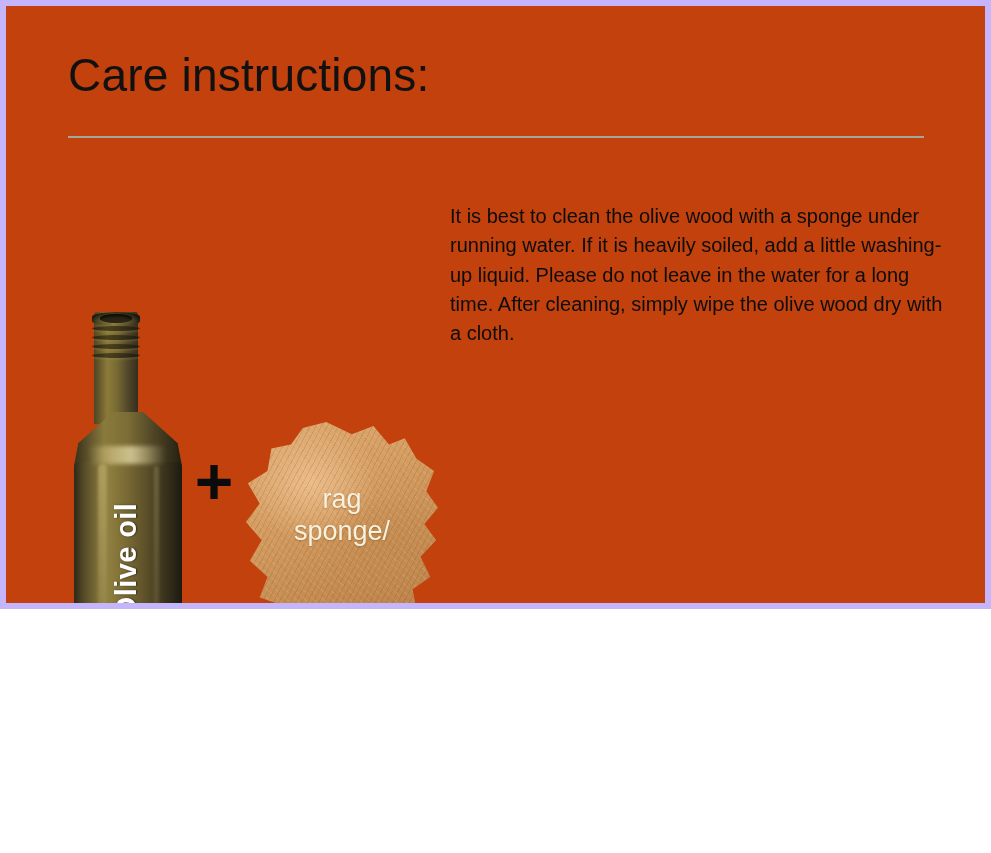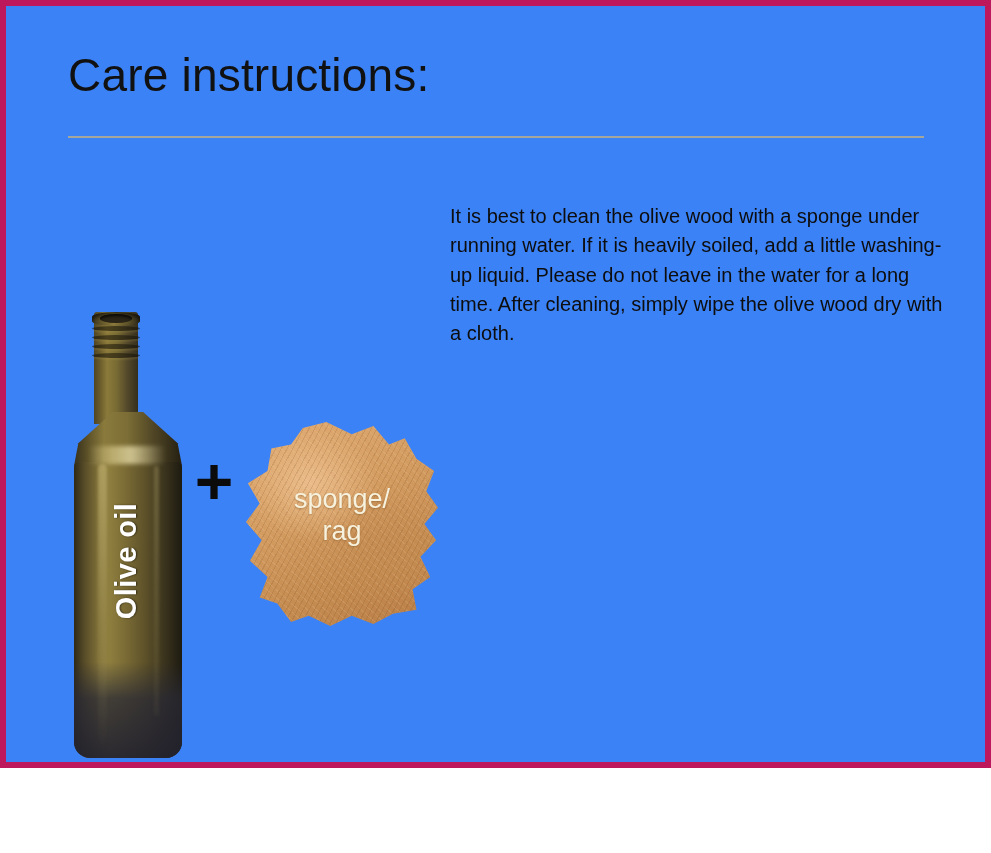--- a/index.html
+++ b/index.html
@@ -7,24 +7,24 @@
     padding: 0;
     background: #ffffff;
   }
   body {
     font-family: "Liberation Sans", sans-serif;
   }
 
   .slide {
     position: relative;
     width: 991px;
-    height: 768px;
+    height: 609px;
     box-sizing: border-box;
-    background: #3b82f6;
-    border: 6px solid #be185d;
+    background: #c2410c;
+    border: 6px solid #c4b5fd;
     overflow: hidden;
   }
 
   
   .title {
     position: absolute;
     left: 62px;
     top: 44px;
     font-size: 46px;
     line-height: 1.1;
@@ -303,22 +303,22 @@
       <div class="bottle-label">Olive oil</div>
     </div>
 
     <div class="plus">+</div>
 
     <div class="sponge">
       <div class="sponge-shape">
         <div class="sponge-texture"></div>
       </div>
       <div class="sponge-text">
+        <div>rag</div>
         <div>sponge/</div>
-        <div>rag</div>
       </div>
     </div>
 
   </div>
 
   <div class="text-column">
     <p class="para">It is best to clean the olive wood with a sponge under running water. If it is heavily soiled, add a little washing-up liquid. Please do not leave in the water for a long time. After cleaning, simply wipe the olive wood dry with a cloth.</p>
   </div>
 
 </div>

